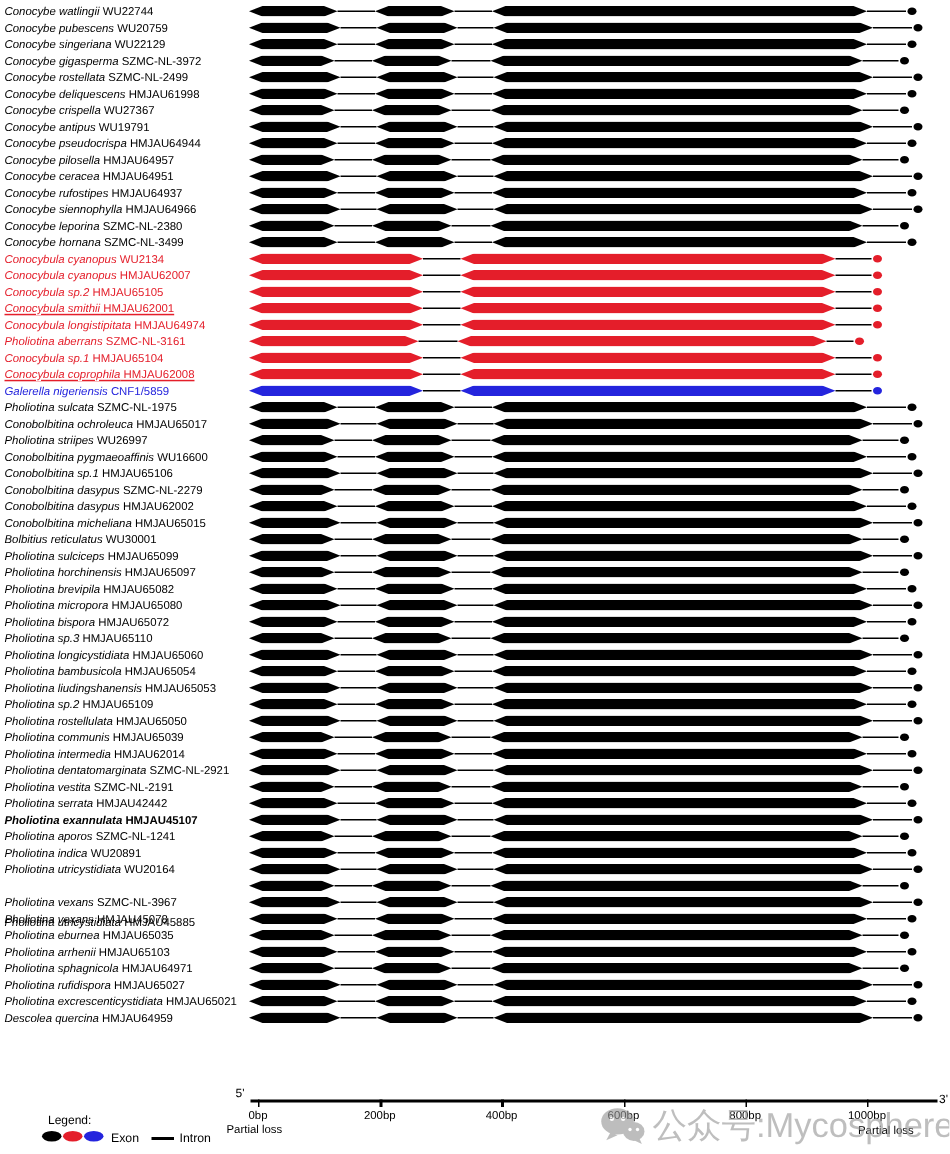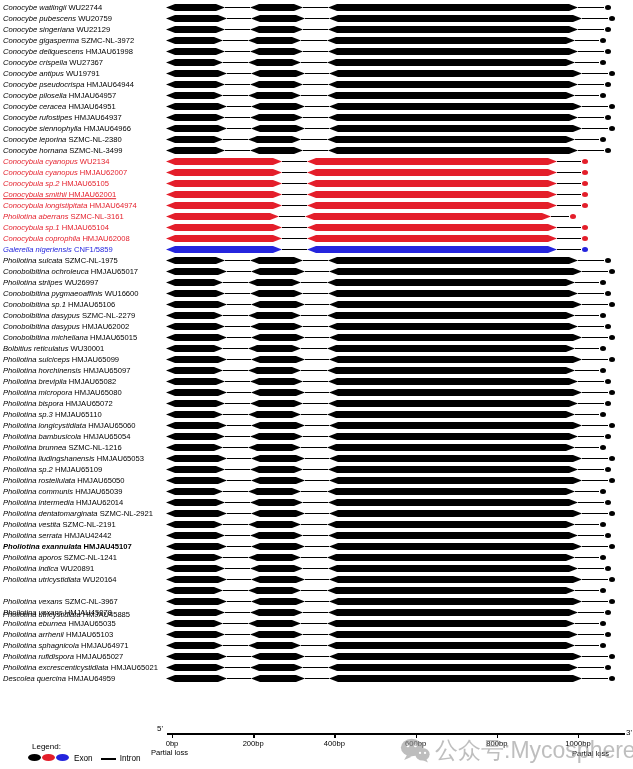--- a/index.html
+++ b/index.html
@@ -94,20 +94,32 @@
           <div class="exon" style="left: 0px; width: 57px; background: rgb(0, 0, 0);"></div>
           <div class="intron" style="left: 57px; width: 25px; background: rgb(0, 0, 0);"></div>
           <div class="exon" style="left: 82px; width: 53px; background: rgb(0, 0, 0);"></div>
           <div class="intron" style="left: 135px; width: 26px; background: rgb(0, 0, 0);"></div>
           <div class="exon" style="left: 161px; width: 248px; background: rgb(0, 0, 0);"></div>
           <div class="intron" style="left: 409px; width: 24px; background: rgb(0, 0, 0);"></div>
           <div class="dot" style="left: 434px; background: rgb(0, 0, 0);"></div>
         </div>
       </div>
       <div class="row">
+        <div class="species-label" style="color: rgb(0, 0, 0);"><span class="sci">Conocybe rostellata</span><span> SZMC-NL-2499</span></div>
+        <div class="gene-diagram">
+          <div class="exon" style="left: 0px; width: 61px; background: rgb(0, 0, 0);"></div>
+          <div class="intron" style="left: 61px; width: 24px; background: rgb(0, 0, 0);"></div>
+          <div class="exon" style="left: 85px; width: 54px; background: rgb(0, 0, 0);"></div>
+          <div class="intron" style="left: 139px; width: 24px; background: rgb(0, 0, 0);"></div>
+          <div class="exon" style="left: 163px; width: 253px; background: rgb(0, 0, 0);"></div>
+          <div class="intron" style="left: 416px; width: 26px; background: rgb(0, 0, 0);"></div>
+          <div class="dot" style="left: 443px; background: rgb(0, 0, 0);"></div>
+        </div>
+      </div>
+      <div class="row">
         <div class="species-label" style="color: rgb(0, 0, 0);"><span class="sci">Conocybe deliquescens</span><span> HMJAU61998</span></div>
         <div class="gene-diagram">
           <div class="exon" style="left: 0px; width: 59px; background: rgb(0, 0, 0);"></div>
           <div class="intron" style="left: 59px; width: 25px; background: rgb(0, 0, 0);"></div>
           <div class="exon" style="left: 84px; width: 53px; background: rgb(0, 0, 0);"></div>
           <div class="intron" style="left: 137px; width: 25px; background: rgb(0, 0, 0);"></div>
           <div class="exon" style="left: 162px; width: 250px; background: rgb(0, 0, 0);"></div>
           <div class="intron" style="left: 412px; width: 26px; background: rgb(0, 0, 0);"></div>
           <div class="dot" style="left: 439px; background: rgb(0, 0, 0);"></div>
         </div>
@@ -284,21 +296,21 @@
         <div class="species-label" style="color: rgb(228, 30, 42);"><span class="sci">Conocybula sp.1</span><span> HMJAU65104</span></div>
         <div class="gene-diagram">
           <div class="exon" style="left: 0px; width: 116px; background: rgb(228, 30, 42);"></div>
           <div class="intron" style="left: 116px; width: 25px; background: rgb(0, 0, 0);"></div>
           <div class="exon" style="left: 141px; width: 250px; background: rgb(228, 30, 42);"></div>
           <div class="intron" style="left: 391px; width: 24px; background: rgb(0, 0, 0);"></div>
           <div class="dot" style="left: 416px; background: rgb(228, 30, 42);"></div>
         </div>
       </div>
       <div class="row">
-        <div class="species-label" style="color: rgb(228, 30, 42);"><span class="sci">Conocybula coprophila</span><span> HMJAU62008</span></div>
+        <div class="species-label" style="color: rgb(228, 30, 42); text-decoration: underline;"><span class="sci">Conocybula coprophila</span><span> HMJAU62008</span></div>
         <div class="gene-diagram">
           <div class="exon" style="left: 0px; width: 116px; background: rgb(228, 30, 42);"></div>
           <div class="intron" style="left: 116px; width: 25px; background: rgb(0, 0, 0);"></div>
           <div class="exon" style="left: 141px; width: 250px; background: rgb(228, 30, 42);"></div>
           <div class="intron" style="left: 391px; width: 24px; background: rgb(0, 0, 0);"></div>
           <div class="dot" style="left: 416px; background: rgb(228, 30, 42);"></div>
         </div>
       </div>
       <div class="row">
         <div class="species-label" style="color: rgb(36, 36, 221);"><span class="sci">Galerella nigeriensis</span><span> CNF1/5859</span></div>
@@ -505,32 +517,20 @@
       <div class="row">
         <div class="species-label" style="color: rgb(0, 0, 0);"><span class="sci">Pholiotina bambusicola</span><span> HMJAU65054</span></div>
         <div class="gene-diagram">
           <div class="exon" style="left: 0px; width: 59px; background: rgb(0, 0, 0);"></div>
           <div class="intron" style="left: 59px; width: 25px; background: rgb(0, 0, 0);"></div>
           <div class="exon" style="left: 84px; width: 53px; background: rgb(0, 0, 0);"></div>
           <div class="intron" style="left: 137px; width: 25px; background: rgb(0, 0, 0);"></div>
           <div class="exon" style="left: 162px; width: 250px; background: rgb(0, 0, 0);"></div>
           <div class="intron" style="left: 412px; width: 26px; background: rgb(0, 0, 0);"></div>
           <div class="dot" style="left: 439px; background: rgb(0, 0, 0);"></div>
-        </div>
-      </div>
-      <div class="row">
-        <div class="species-label" style="color: rgb(0, 0, 0);"><span class="sci">Pholiotina brunnea</span><span> SZMC-NL-1216</span></div>
-        <div class="gene-diagram">
-          <div class="exon" style="left: 0px; width: 57px; background: rgb(0, 0, 0);"></div>
-          <div class="intron" style="left: 57px; width: 25px; background: rgb(0, 0, 0);"></div>
-          <div class="exon" style="left: 82px; width: 53px; background: rgb(0, 0, 0);"></div>
-          <div class="intron" style="left: 135px; width: 26px; background: rgb(0, 0, 0);"></div>
-          <div class="exon" style="left: 161px; width: 248px; background: rgb(0, 0, 0);"></div>
-          <div class="intron" style="left: 409px; width: 24px; background: rgb(0, 0, 0);"></div>
-          <div class="dot" style="left: 434px; background: rgb(0, 0, 0);"></div>
         </div>
       </div>
       <div class="row">
         <div class="species-label" style="color: rgb(0, 0, 0);"><span class="sci">Pholiotina liudingshanensis</span><span> HMJAU65053</span></div>
         <div class="gene-diagram">
           <div class="exon" style="left: 0px; width: 61px; background: rgb(0, 0, 0);"></div>
           <div class="intron" style="left: 61px; width: 24px; background: rgb(0, 0, 0);"></div>
           <div class="exon" style="left: 85px; width: 54px; background: rgb(0, 0, 0);"></div>
           <div class="intron" style="left: 139px; width: 24px; background: rgb(0, 0, 0);"></div>
           <div class="exon" style="left: 163px; width: 253px; background: rgb(0, 0, 0);"></div>

